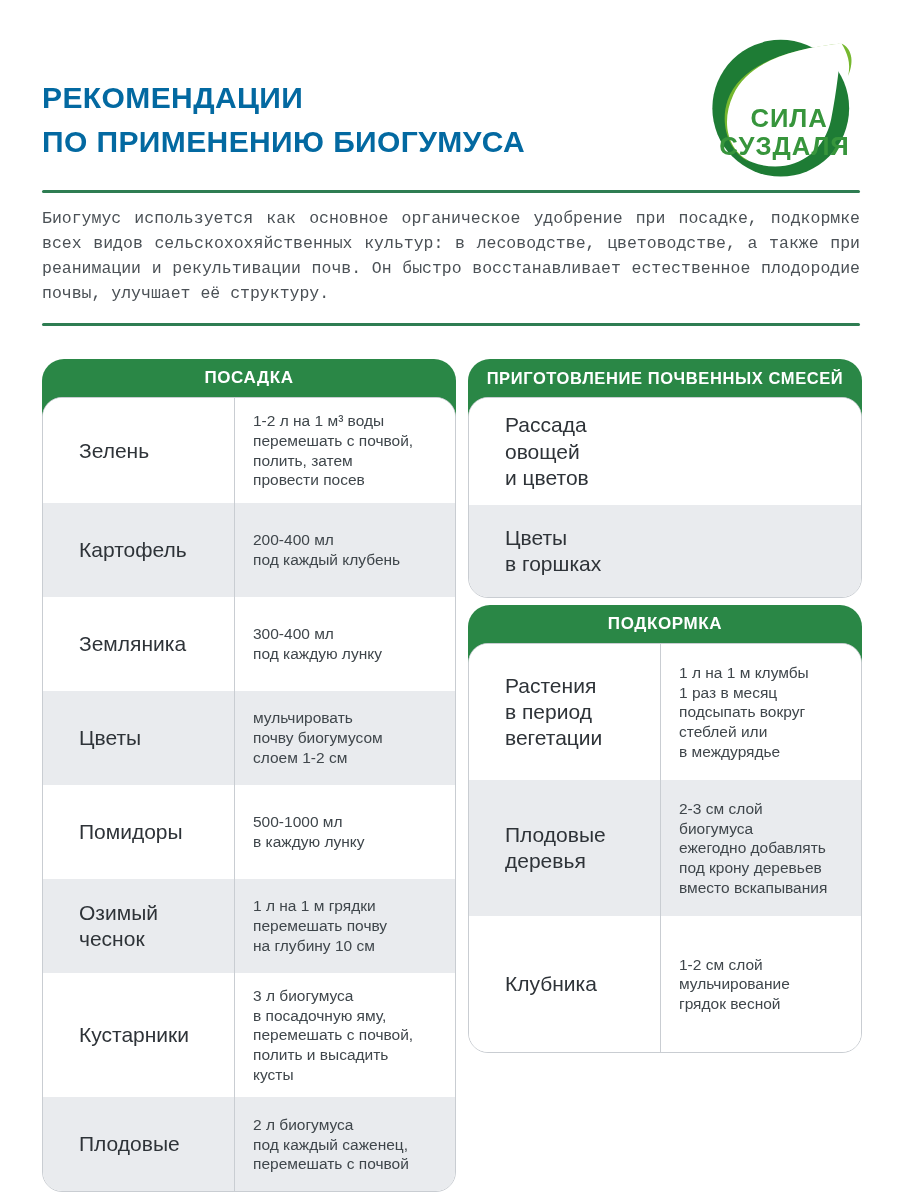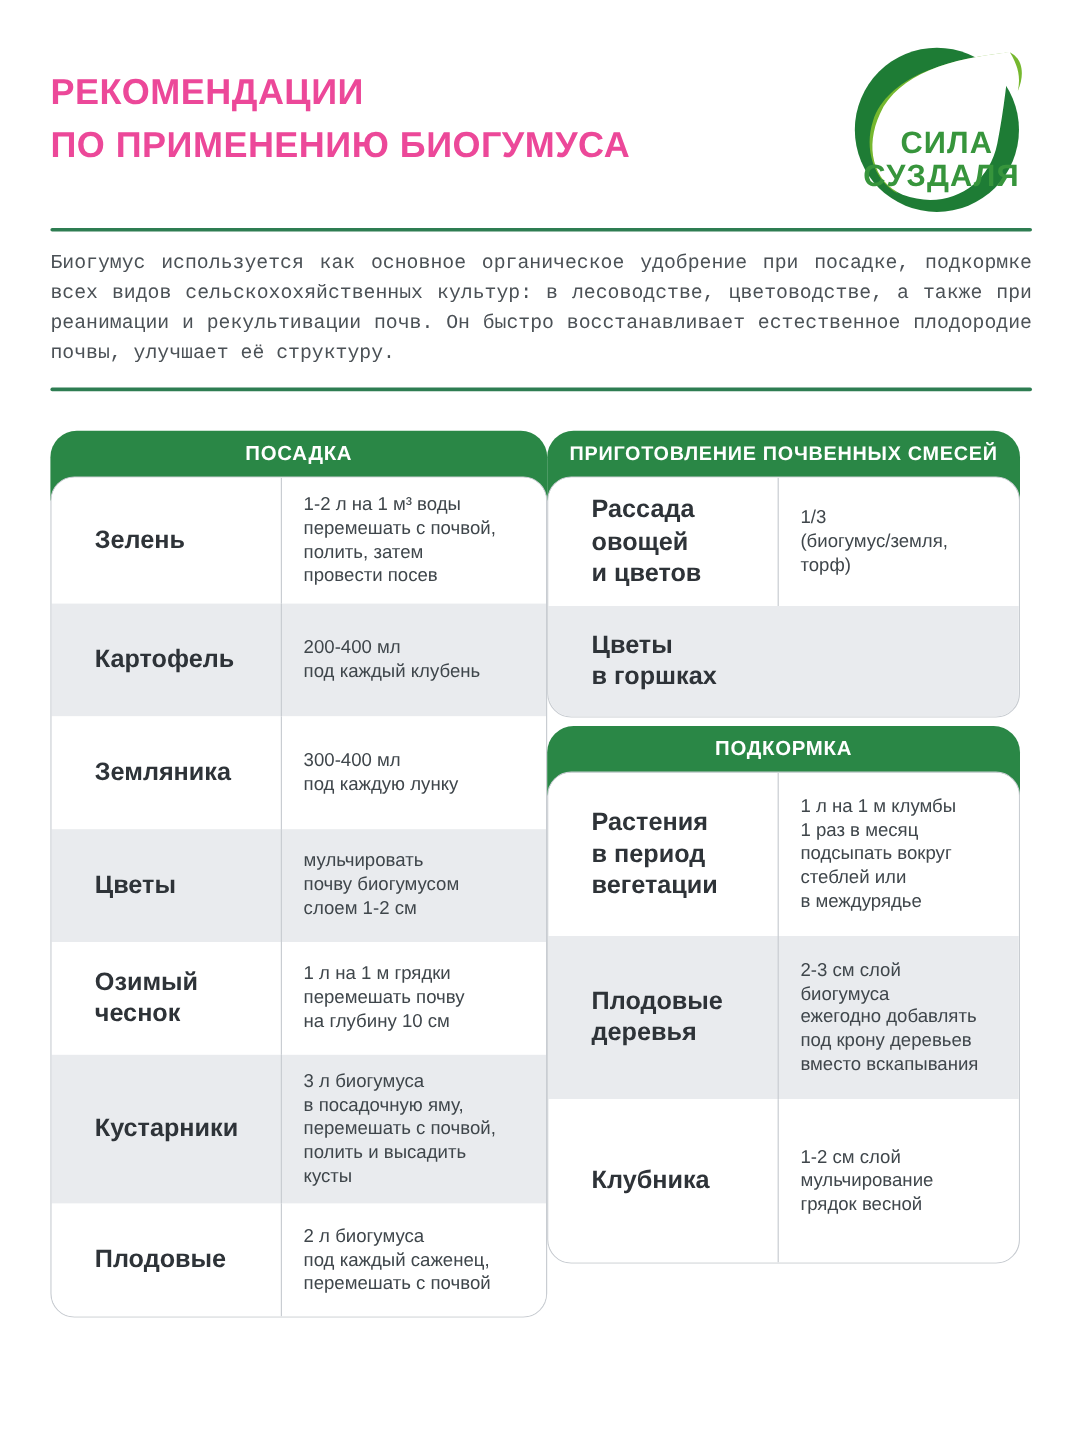--- a/index.html
+++ b/index.html
@@ -6,52 +6,52 @@
   body{
     width:900px;height:1200px;overflow:hidden;background:#ffffff;
     font-family:"Liberation Sans","DejaVu Sans",sans-serif;
     -webkit-font-smoothing:antialiased;
   }
   .page{padding:38px 40px 0 42px;box-sizing:border-box;}
 
   
   .header-row{display:flex;justify-content:space-between;align-items:flex-start;height:152px;}
   .title{
-    margin-top:18px;font-size:30px;font-weight:bold;line-height:1.45;
-    color:#ec4899;letter-spacing:.4px;white-space:pre-line;
+    margin-top:38px;font-size:30px;font-weight:bold;line-height:1.45;
+    color:#0369a1;letter-spacing:.4px;white-space:pre-line;
   }
   .logo{width:168px;height:152px;flex:0 0 auto;margin-top:-2px;}
 
   
   .rule{height:3px;background:#2e7d52;border-radius:2px;}
   .intro{
     margin:13px 0 17px 0;font-size:16.5px;line-height:1.52;color:#4b5156;
     text-align:justify;
     font-family:Liberation Mono, monospace;
   }
 
   
-  .tables{display:grid;grid-template-columns:414px 394px;column-gap:0;margin-top:33px;align-items:start;}
+  .tables{display:grid;grid-template-columns:414px 394px;column-gap:12px;margin-top:33px;align-items:start;}
   .right-col{display:flex;flex-direction:column;}
   .card{margin:0;}
   .card-head{
     background:#2a8746;border-radius:22px 22px 0 0;height:38px;padding-bottom:20px;
     display:flex;align-items:center;justify-content:center;
   }
   .card-head span{color:#ffffff;font-weight:bold;font-size:17px;letter-spacing:.6px;}
   .smesi .card-head span{font-size:16.5px;text-align:center;}
   .card-body{
     margin-top:-20px;background:#ffffff;border:1px solid #c9cdd2;border-radius:20px;
     overflow:hidden;
   }
   .row{display:grid;grid-template-columns:191px 1fr;background:#ffffff;}
   .row:nth-child(even){background:#e9ebee;}
   .cell-name{
     padding:14px 8px 14px 36px;display:flex;align-items:center;
-    font-size:21px;font-weight:bold;color:#2e3338;line-height:1.25;white-space:pre-line;
+    font-size:21px;font-weight:normal;color:#2e3338;line-height:1.25;white-space:pre-line;
   }
   .cell-desc{
     border-left:1px solid #c9cdd2;padding:13px 12px 13px 18px;display:flex;align-items:center;
     font-size:15.5px;color:#3f464b;line-height:1.27;white-space:pre-line;
   }
   .posadka .row{min-height:94px;}
   .smesi .row{min-height:92px;}
   .smesi .row:first-child{min-height:106px;}
   .smesi{margin-bottom:7px;}
   .podkormka .row{min-height:136px;}
@@ -105,20 +105,25 @@
           <div class="cell-desc">300-400 мл
 под каждую лунку</div>
         </div>
         <div class="row">
           <div class="cell-name">Цветы</div>
           <div class="cell-desc">мульчировать
 почву биогумусом
 слоем 1-2 см</div>
         </div>
         <div class="row">
+          <div class="cell-name">Помидоры</div>
+          <div class="cell-desc">500-1000 мл
+в каждую лунку</div>
+        </div>
+        <div class="row">
           <div class="cell-name">Озимый
 чеснок</div>
           <div class="cell-desc">1 л на 1 м грядки
 перемешать почву
 на глубину 10 см</div>
         </div>
         <div class="row">
           <div class="cell-name">Кустарники</div>
           <div class="cell-desc">3 л биогумуса
 в посадочную яму,
@@ -138,23 +143,20 @@
     <div class="right-col">
 
       <div class="card smesi">
         <div class="card-head">
           <span>ПРИГОТОВЛЕНИЕ ПОЧВЕННЫХ СМЕСЕЙ</span>
         </div>
         <div class="card-body">
           <div class="row">
             <div class="cell-name">Рассада овощей
 и цветов</div>
-            <div class="cell-desc">1/3
-(биогумус/земля,
-торф)</div>
           </div>
           <div class="row">
             <div class="cell-name">Цветы
 в горшках</div>
           </div>
         </div>
       </div>
 
       <div class="card podkormka">
         <div class="card-head">

